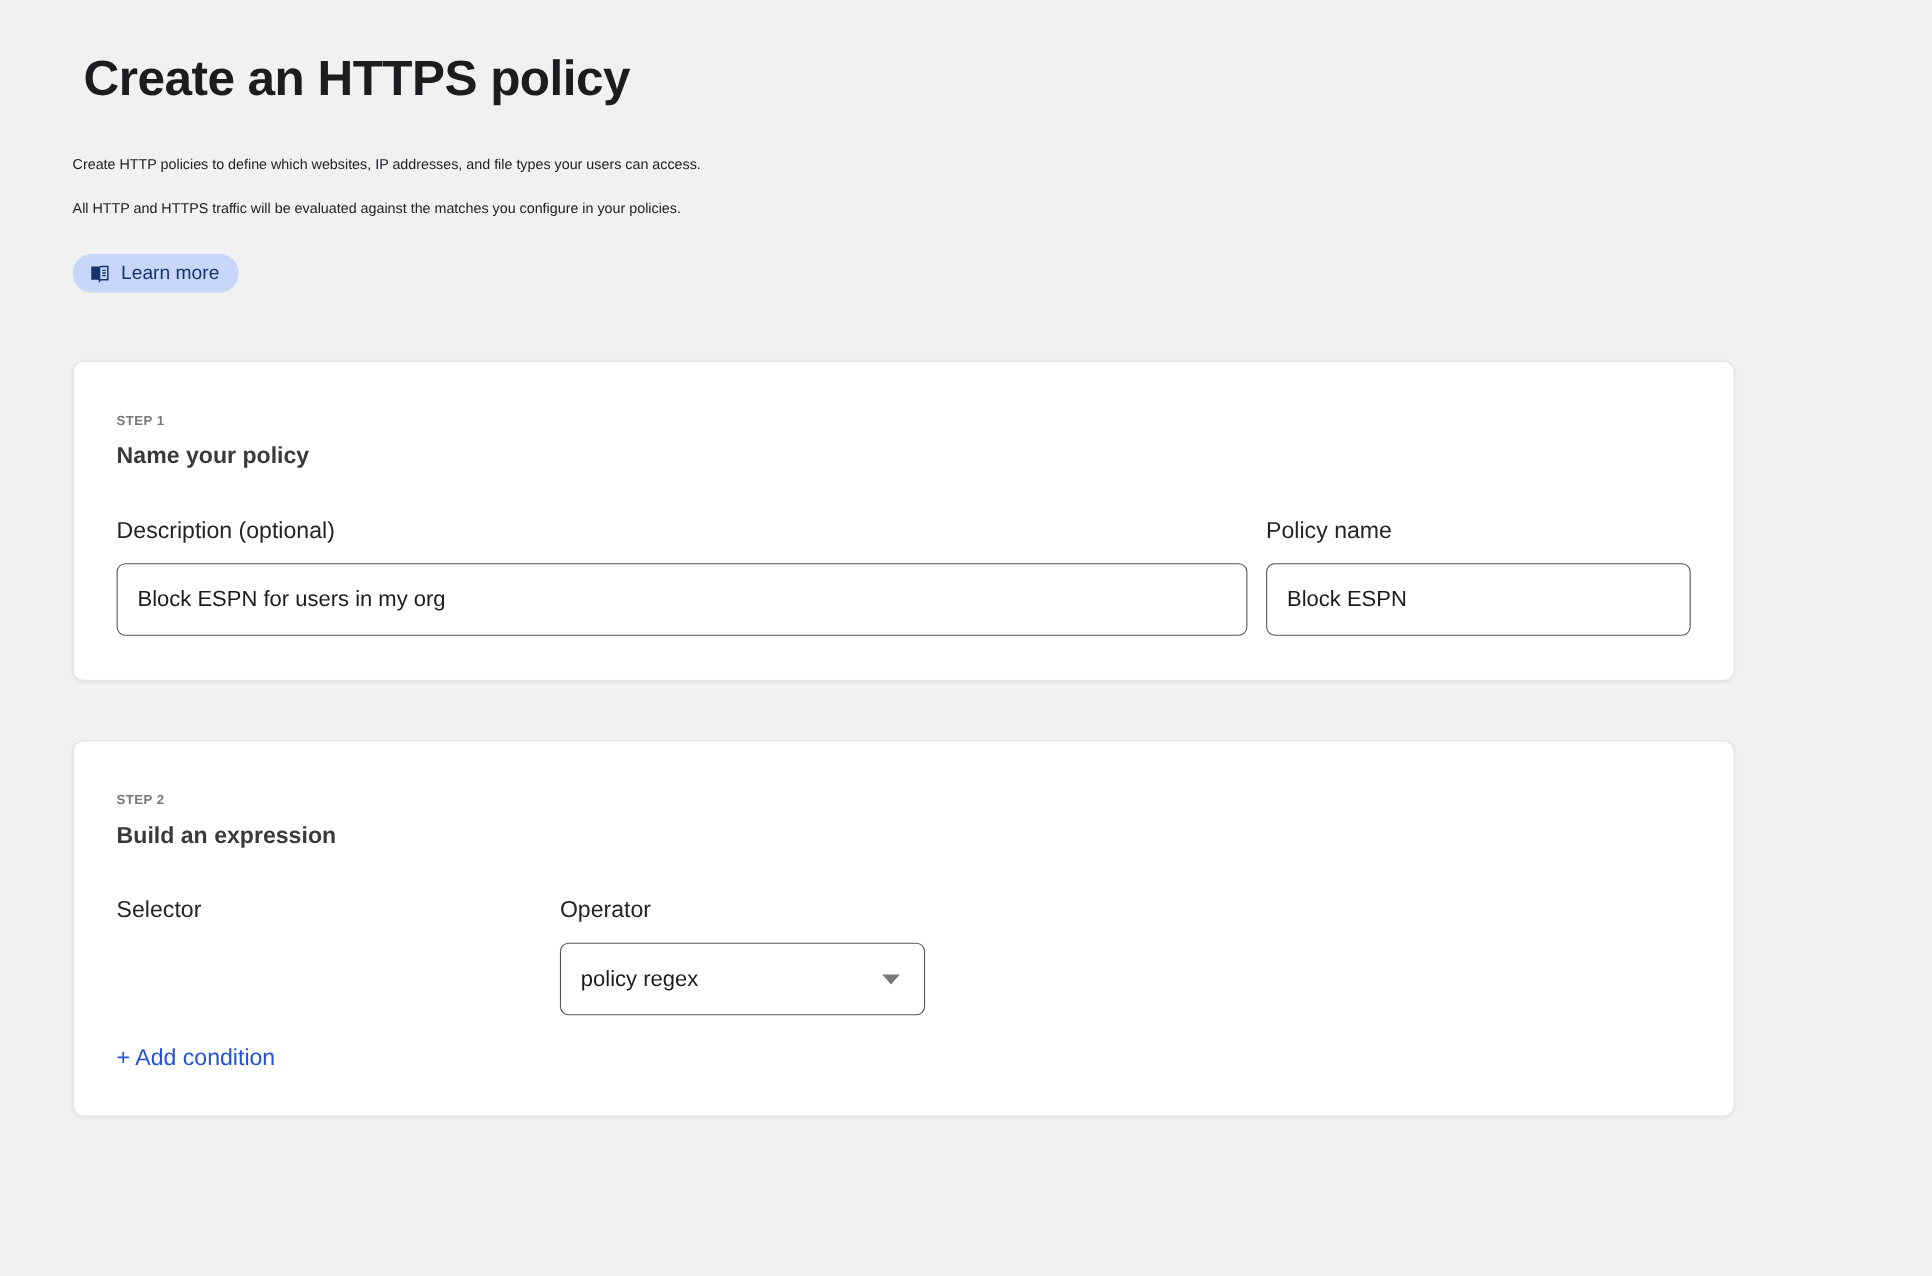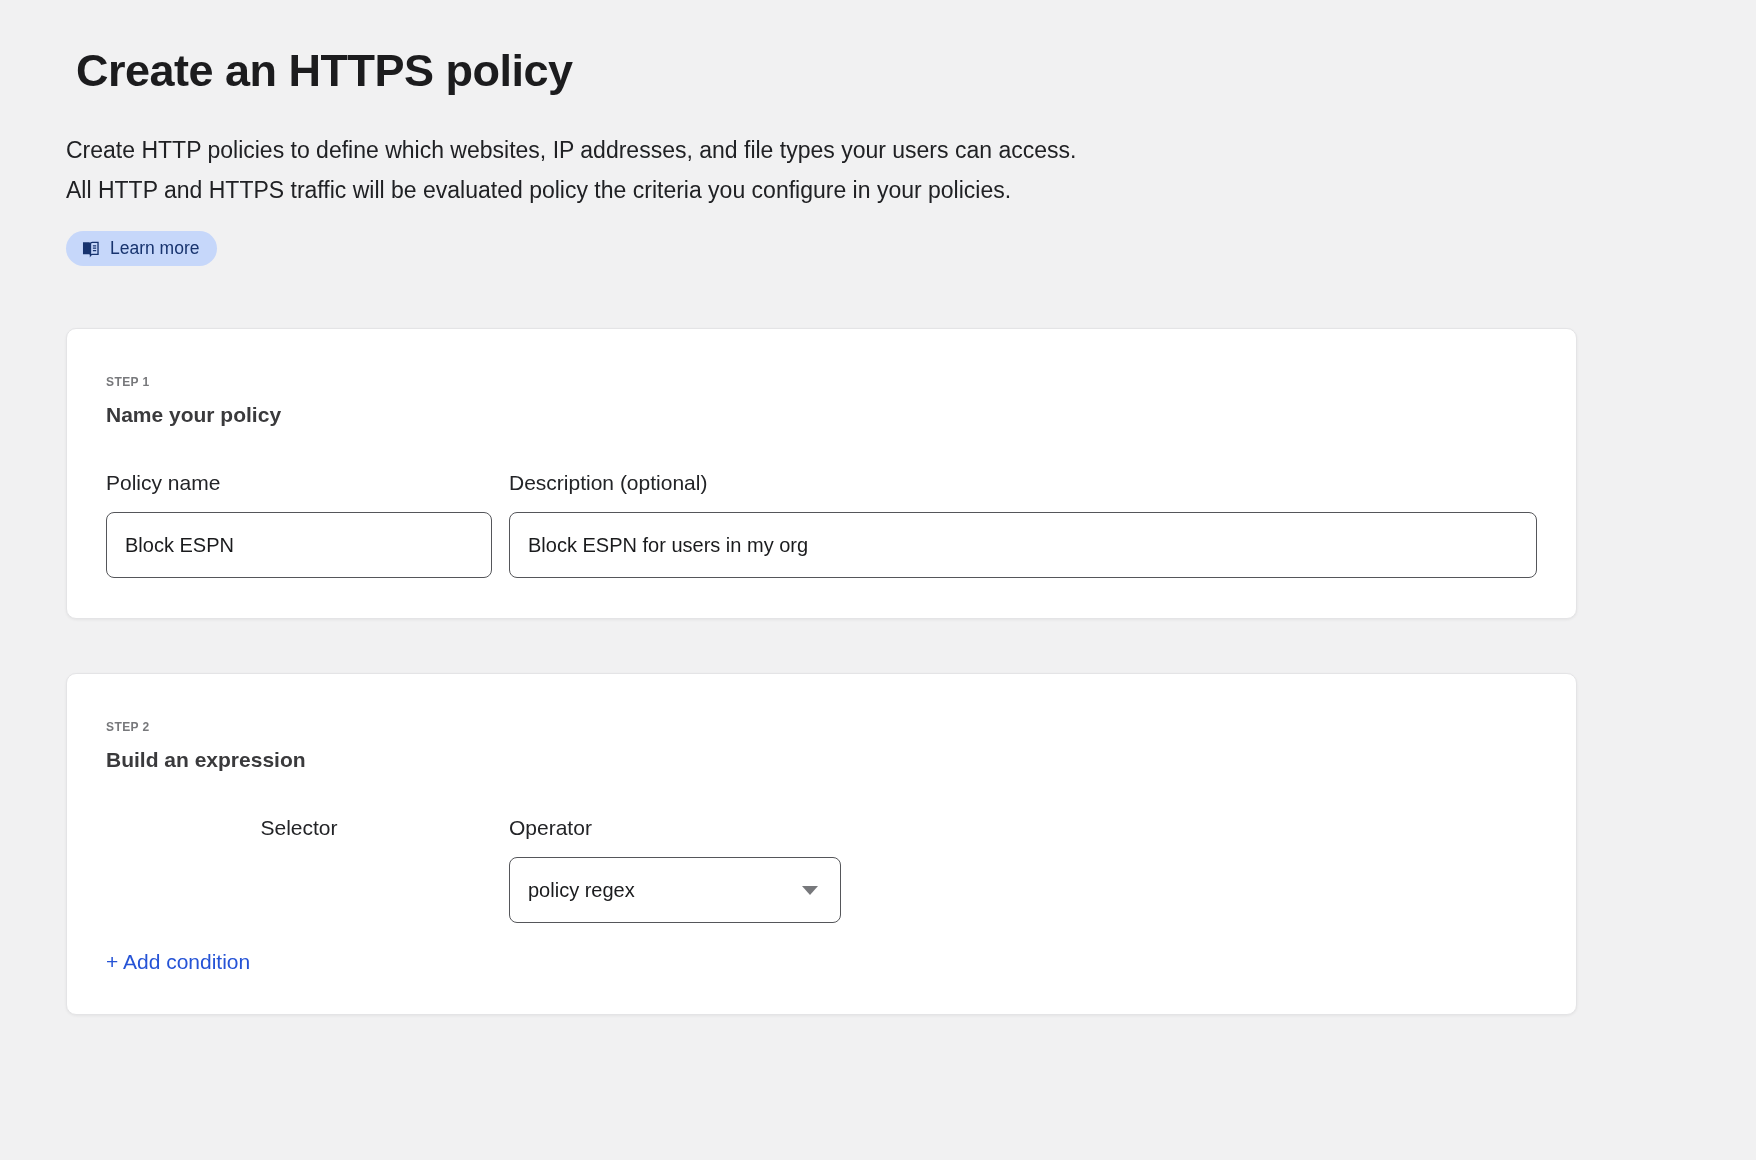--- a/index.html
+++ b/index.html
@@ -19,21 +19,21 @@
     margin: 0 0 0 10px;
     padding-top: 44px;
     font-size: 45px;
     line-height: 54px;
     font-weight: 700;
     letter-spacing: -0.5px;
     color: #1c1c1e;
   }
   .intro {
     margin-top: 32px;
-    font-size: 23px;
+    font-size: 13px;
     line-height: 40px;
     color: #202124;
   }
   .learn-more {
     margin-top: 21px;
     display: inline-flex;
     align-items: center;
     gap: 10px;
     height: 35px;
     padding: 0 17px 0 15px;
@@ -88,21 +88,21 @@
     border-radius: 8px;
     background: #ffffff;
     font-size: 20px;
     color: #1a1b1d;
     padding: 0 18px;
     font-family: "Liberation Sans", sans-serif;
   }
   .text-input { width: 100%; }
   .w-policy { width: 386px; }
   .w-desc { flex: 1; }
-  .w-selector { width: 386px; text-align: center; }
+  .w-selector { width: 386px; }
   .w-operator { width: 332px; }
   .w-value { flex: 1; }
   .dropdown {
     position: relative;
     display: flex;
     align-items: center;
     cursor: pointer;
   }
   .caret {
     position: absolute;
@@ -138,47 +138,47 @@
 </style>
 </head>
 <body>
 
 <div class="content">
 
   <h1 class="page-title">Create an HTTPS policy</h1>
 
   <div class="intro">
     <div>Create HTTP policies to define which websites, IP addresses, and file types your users can access.</div>
-    <div>All HTTP and HTTPS traffic will be evaluated policy the criteria you configure in your policies.</div>
+    <div>All HTTP and HTTPS traffic will be evaluated against the matches you configure in your policies.</div>
   </div>
 
   <button class="learn-more">
     <span class="book-icon">
       <svg width="19" height="19" viewBox="0 0 24 24" aria-hidden="true">
         <path fill="#17336e" d="M2.5 4.2h7.2c1.3 0 2.3.7 2.3 1.8v14.6c-.6-.9-1.4-1.2-2.3-1.2H2.5z"></path>
         <path fill="none" stroke="#17336e" stroke-width="1.7" d="M12 6c0-1 1-1.8 2.3-1.8h7.2v15.2h-7.2c-.9 0-1.7.3-2.3 1.2z"></path>
         <path stroke="#17336e" stroke-width="1.5" fill="none" d="M15 8.6h4.2 M15 11.6h4.2 M15 14.6h4.2"></path>
       </svg>
     </span>
     <span>Learn more</span>
   </button>
 
   
   <div class="card card-step1">
     <div class="step-label">STEP 1</div>
     <h2 class="card-heading">Name your policy</h2>
 
     <div class="form-row">
+      <div class="field w-desc">
+        <label class="field-label">Description (optional)</label>
+        <input class="text-input" type="text" value="Block ESPN for users in my org" style="">
+      </div>
       <div class="field w-policy">
         <label class="field-label">Policy name</label>
         <input class="text-input" type="text" value="Block ESPN" style="">
-      </div>
-      <div class="field w-desc">
-        <label class="field-label">Description (optional)</label>
-        <input class="text-input" type="text" value="Block ESPN for users in my org" style="">
       </div>
     </div>
   </div>
 
   
   <div class="card card-step2">
     <div class="step-label">STEP 2</div>
     <h2 class="card-heading">Build an expression</h2>
 
     <div class="form-row">

